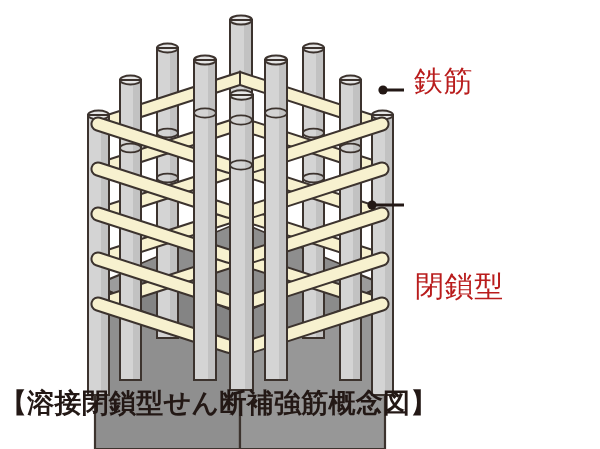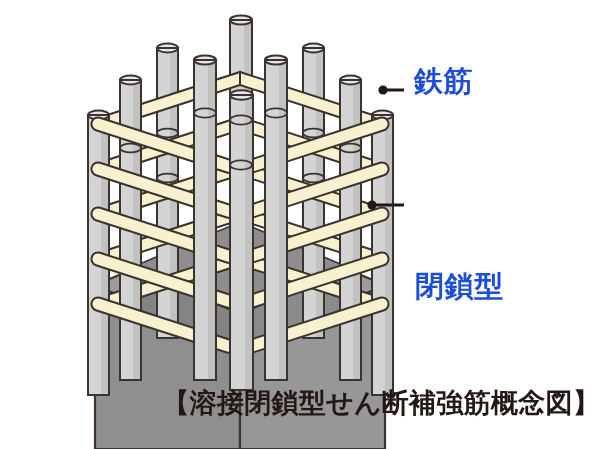--- a/index.html
+++ b/index.html
@@ -15,22 +15,22 @@
     font-family: "DejaVu Sans", "Liberation Sans", sans-serif;
   }
   #stage {
     position: absolute;
     left: 0; top: 0;
     width: 600px;
     height: 449px;
   }
   .label-text {
     position: absolute;
-    color: #1d4ed8;
-    font-weight: 700;
+    color: #b91c1c;
+    font-weight: 400;
     letter-spacing: 0.02em;
     white-space: pre;
     line-height: 1.32;
     text-align: right;
   }
   #label-rebar {
     left: 414px;
     top: 62px;
     font-size: 29px;
   }
@@ -38,21 +38,21 @@
     left: 415px;
     top: 190px;
     font-size: 29px;
   }
   #label-hoop div { display: block; }
   #caption {
     position: absolute;
     left: 0;
     top: 385px;
     width: 600px;
-    text-align: right;
+    text-align: left;
     color: #231815;
     font-weight: 700;
     font-size: 27px;
     letter-spacing: 0.01em;
     white-space: pre;
   }
 </style>
 </head>
 <body>
 

